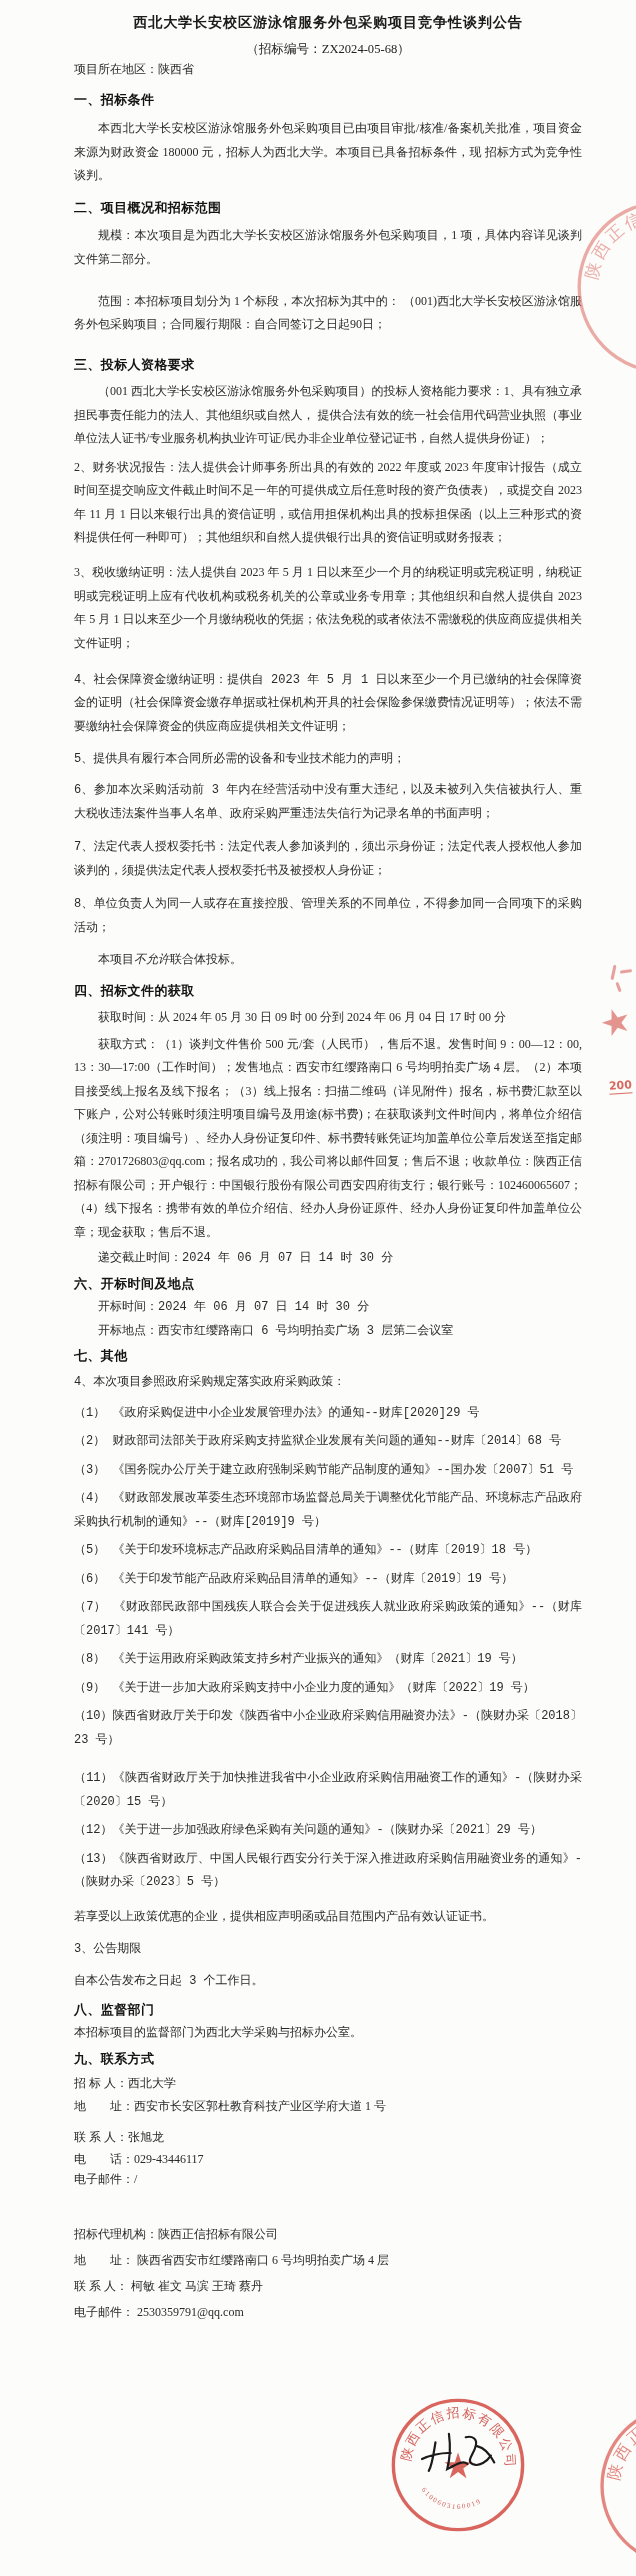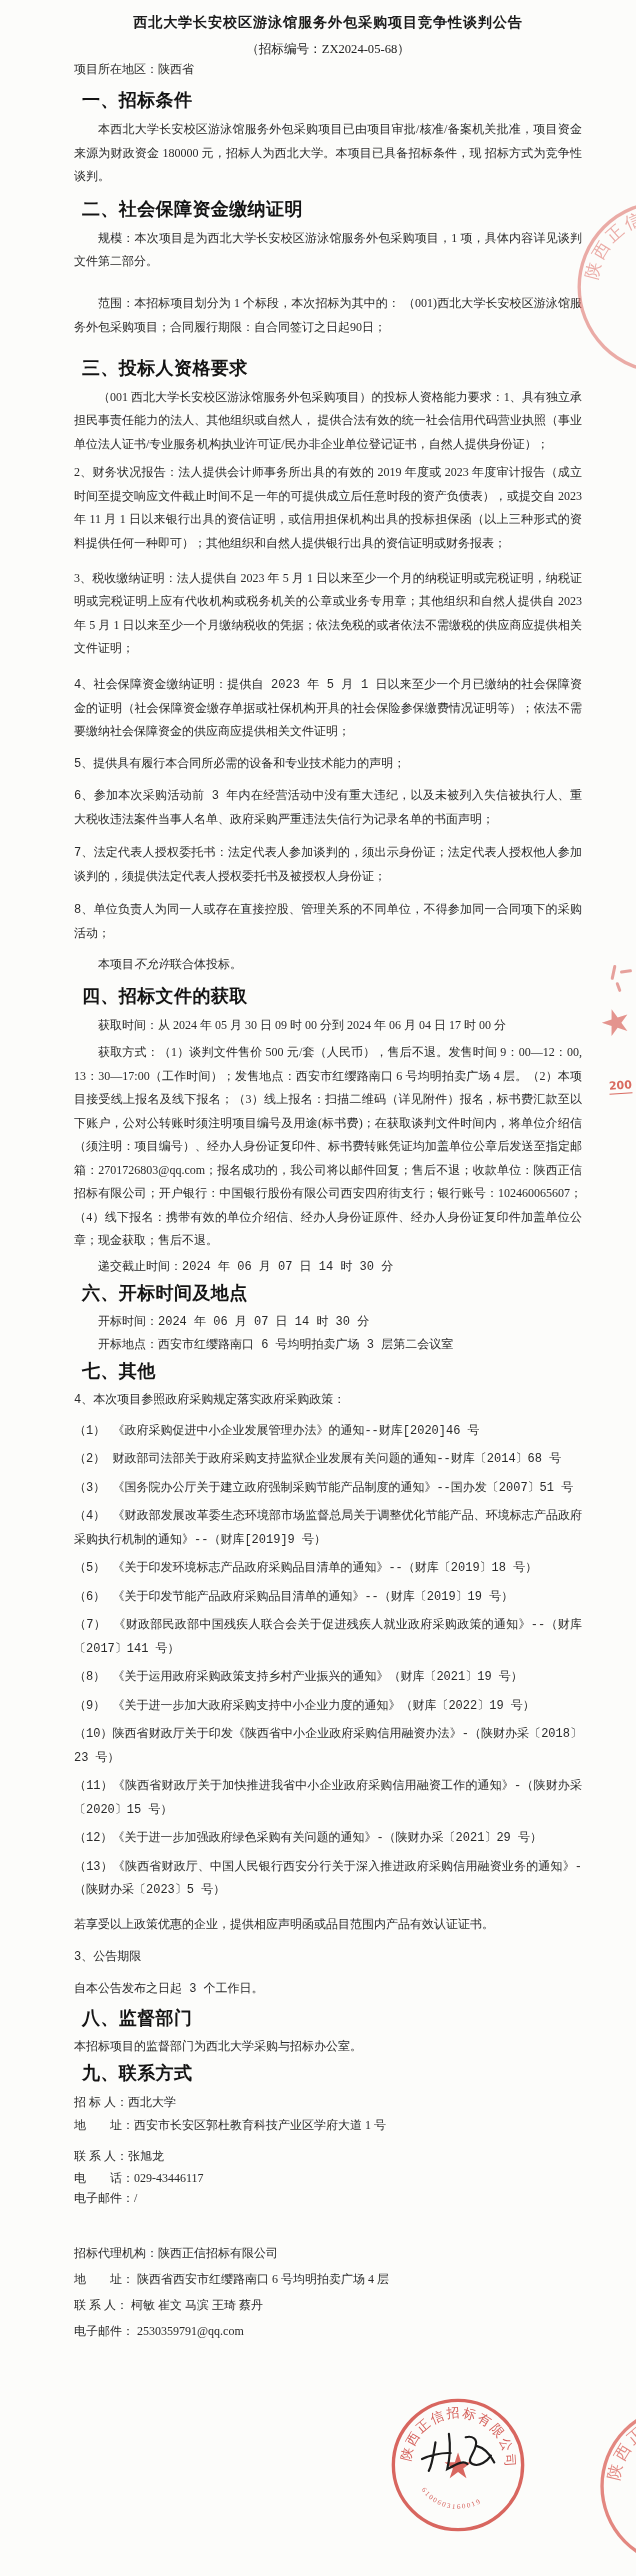--- a/index.html
+++ b/index.html
@@ -5,21 +5,21 @@
   html,body{margin:0;padding:0;background:#ddd;}
   .page{
     position:relative;width:636px;height:2576px;overflow:hidden;
     background:#fcfcfa;color:#2a2a2a;box-sizing:border-box;
     padding:10px 54px 0 74px;
     font-family:"Liberation Serif","DejaVu Serif",serif;
   }
   .title{text-align:center;font-size:14.2px;line-height:20px;font-weight:600;letter-spacing:0.8px;margin:1.7px 0 0;color:#1c1c1c;}
   .subtitle{text-align:center;font-size:12.6px;line-height:18.4px;margin-top:8.4px;color:#222;}
   .region{margin-top:34px;font-size:12px;line-height:18.4px;}
-  .sec{font-size:18px;font-weight:bold;color:#141414;letter-spacing:0.4px;line-height:20px;margin:8px;}
+  .sec{font-size:13px;font-weight:bold;color:#141414;letter-spacing:0.4px;line-height:20px;margin:0;}
   p.b{margin:0;font-size:12px;line-height:23.5px;text-align:justify;}
   .ind{text-indent:2em;}
   .lh26{line-height:22px;font-family:Liberation Mono, monospace;}
   .it{font-style:italic;}
   .contact p.b{line-height:22.6px;text-align:left;}
   .c-ind{margin-left:23.5px;}
   
   .stamp{position:absolute;pointer-events:none;}
   .stamp svg{display:block;}
   .frag-star{position:absolute;left:600px;top:1002px;font-size:35px;color:#e0837c;transform:rotate(-18deg);font-family:"DejaVu Sans",sans-serif;opacity:.85;}
@@ -36,58 +36,58 @@
 <div class="page">
 
   <div class="title">西北大学长安校区游泳馆服务外包采购项目竞争性谈判公告</div>
   <div class="subtitle">（招标编号：ZX2024-05-68）</div>
 
   <p class="b region">项目所在地区：陕西省</p>
 
   <h2 class="sec" style="margin-top:8.4px">一、招标条件</h2>
   <p class="b ind" style="margin-top:6.7px">本西北大学长安校区游泳馆服务外包采购项目已由项目审批/核准/备案机关批准，项目资金来源为财政资金 180000 元，招标人为西北大学。本项目已具备招标条件，现 招标方式为竞争性谈判。</p>
 
-  <h2 class="sec" style="margin-top:10px">二、社会保障资金缴纳证明</h2>
+  <h2 class="sec" style="margin-top:10px">二、项目概况和招标范围</h2>
   <p class="b ind" style="margin-top:6.7px">规模：本次项目是为西北大学长安校区游泳馆服务外包采购项目，1 项，具体内容详见谈判文件第二部分。</p>
   <p class="b ind" style="margin-top:18.4px">范围：本招标项目划分为 1 个标段，本次招标为其中的： （001)西北大学长安校区游泳馆服务外包采购项目；合同履行期限：自合同签订之日起90日；</p>
 
   <h2 class="sec" style="margin-top:18.4px">三、投标人资格要求</h2>
   <p class="b ind" style="margin-top:5px">（001 西北大学长安校区游泳馆服务外包采购项目）的投标人资格能力要求：1、具有独立承担民事责任能力的法人、其他组织或自然人， 提供合法有效的统一社会信用代码营业执照（事业单位法人证书/专业服务机构执业许可证/民办非企业单位登记证书，自然人提供身份证）；</p>
-  <p class="b" style="margin-top:5px">2、财务状况报告：法人提供会计师事务所出具的有效的 2019 年度或 2023 年度审计报告（成立时间至提交响应文件截止时间不足一年的可提供成立后任意时段的资产负债表），或提交自 2023 年 11 月 1 日以来银行出具的资信证明，或信用担保机构出具的投标担保函（以上三种形式的资料提供任何一种即可）；其他组织和自然人提供银行出具的资信证明或财务报表；</p>
+  <p class="b" style="margin-top:5px">2、财务状况报告：法人提供会计师事务所出具的有效的 2022 年度或 2023 年度审计报告（成立时间至提交响应文件截止时间不足一年的可提供成立后任意时段的资产负债表），或提交自 2023 年 11 月 1 日以来银行出具的资信证明，或信用担保机构出具的投标担保函（以上三种形式的资料提供任何一种即可）；其他组织和自然人提供银行出具的资信证明或财务报表；</p>
   <p class="b" style="margin-top:11.7px">3、税收缴纳证明：法人提供自 2023 年 5 月 1 日以来至少一个月的纳税证明或完税证明，纳税证明或完税证明上应有代收机构或税务机关的公章或业务专用章；其他组织和自然人提供自 2023 年 5 月 1 日以来至少一个月缴纳税收的凭据；依法免税的或者依法不需缴税的供应商应提供相关文件证明；</p>
   <p class="b lh26" style="margin-top:13.4px">4、社会保障资金缴纳证明：提供自 2023 年 5 月 1 日以来至少一个月已缴纳的社会保障资金的证明（社会保障资金缴存单据或社保机构开具的社会保险参保缴费情况证明等）；依法不需要缴纳社会保障资金的供应商应提供相关文件证明；</p>
   <p class="b lh26" style="margin-top:8.4px">5、提供具有履行本合同所必需的设备和专业技术能力的声明；</p>
   <p class="b lh26" style="margin-top:8.4px">6、参加本次采购活动前 3 年内在经营活动中没有重大违纪，以及未被列入失信被执行人、重大税收违法案件当事人名单、政府采购严重违法失信行为记录名单的书面声明；</p>
   <p class="b lh26" style="margin-top:10px">7、法定代表人授权委托书：法定代表人参加谈判的，须出示身份证；法定代表人授权他人参加谈判的，须提供法定代表人授权委托书及被授权人身份证；</p>
   <p class="b lh26" style="margin-top:10px">8、单位负责人为同一人或存在直接控股、管理关系的不同单位，不得参加同一合同项下的采购活动；</p>
   <p class="b lh26 ind" style="margin-top:8.4px"><span>本项目</span><span class="it">不允许</span><span>联合体投标。</span></p>
 
   <h2 class="sec" style="margin-top:8.4px">四、招标文件的获取</h2>
   <p class="b ind" style="margin-top:5px">获取时间：从 2024 年 05 月 30 日 09 时 00 分到 2024 年 06 月 04 日  17 时 00 分</p>
   <p class="b ind" style="margin-top:3.4px">获取方式：（1）谈判文件售价 500 元/套（人民币），售后不退。发售时间 9：00—12：00, 13：30—17:00（工作时间）；发售地点：西安市红缨路南口 6 号均明拍卖广场 4 层。（2）本项目接受线上报名及线下报名；（3）线上报名：扫描二维码（详见附件）报名，标书费汇款至以下账户，公对公转账时须注明项目编号及用途(标书费)；在获取谈判文件时间内，将单位介绍信（须注明：项目编号）、经办人身份证复印件、标书费转账凭证均加盖单位公章后发送至指定邮箱：2701726803@qq.com；报名成功的，我公司将以邮件回复；售后不退；收款单位：陕西正信招标有限公司；开户银行：中国银行股份有限公司西安四府街支行；银行账号：102460065607；（4）线下报名：携带有效的单位介绍信、经办人身份证原件、经办人身份证复印件加盖单位公章；现金获取；售后不退。</p>
 
   <p class="b lh26 ind" style="margin-top:3.4px">递交截止时间：2024 年 06 月 07 日  14 时 30 分</p>
 
   <h2 class="sec" style="margin-top:3.4px">六、开标时间及地点</h2>
   <p class="b lh26 ind" style="margin-top:1.7px">开标时间：2024 年 06 月 07 日  14 时 30 分</p>
   <p class="b lh26 ind">开标地点：西安市红缨路南口 6 号均明拍卖广场 3 层第二会议室</p>
 
   <h2 class="sec" style="margin-top:3.4px">七、其他</h2>
   <p class="b lh26" style="margin-top:5px">4、本次项目参照政府采购规定落实政府采购政策：</p>
-  <p class="b lh26" style="margin-top:6.7px">（1） 《政府采购促进中小企业发展管理办法》的通知--财库[2020]46 号</p>
+  <p class="b lh26" style="margin-top:6.7px">（1） 《政府采购促进中小企业发展管理办法》的通知--财库[2020]29 号</p>
   <p class="b lh26" style="margin-top:5px">（2） 财政部司法部关于政府采购支持监狱企业发展有关问题的通知--财库〔2014〕68 号</p>
   <p class="b lh26" style="margin-top:5px">（3） 《国务院办公厅关于建立政府强制采购节能产品制度的通知》--国办发〔2007〕51 号</p>
   <p class="b lh26" style="margin-top:5px">（4） 《财政部发展改革委生态环境部市场监督总局关于调整优化节能产品、环境标志产品政府采购执行机制的通知》--（财库[2019]9 号）</p>
   <p class="b lh26" style="margin-top:5px">（5） 《关于印发环境标志产品政府采购品目清单的通知》--（财库〔2019〕18 号）</p>
   <p class="b lh26" style="margin-top:5px">（6） 《关于印发节能产品政府采购品目清单的通知》--（财库〔2019〕19 号）</p>
   <p class="b lh26" style="margin-top:5px">（7） 《财政部民政部中国残疾人联合会关于促进残疾人就业政府采购政策的通知》--（财库〔2017〕141 号）</p>
   <p class="b lh26" style="margin-top:5px">（8） 《关于运用政府采购政策支持乡村产业振兴的通知》（财库〔2021〕19 号）</p>
   <p class="b lh26" style="margin-top:5px">（9） 《关于进一步加大政府采购支持中小企业力度的通知》（财库〔2022〕19 号）</p>
   <p class="b lh26" style="margin-top:5px">（10）陕西省财政厅关于印发《陕西省中小企业政府采购信用融资办法》-（陕财办采〔2018〕23 号）</p>
-  <p class="b lh26" style="margin-top:5px">（11）《陕西省财政厅关于加快推进我省中小企业政府采购信用融资工作的通知》-（陕财办采〔2020〕15 号）</p>
+  <p class="b lh26" style="margin-top:15px">（11）《陕西省财政厅关于加快推进我省中小企业政府采购信用融资工作的通知》-（陕财办采〔2020〕15 号）</p>
   <p class="b lh26" style="margin-top:5px">（12）《关于进一步加强政府绿色采购有关问题的通知》-（陕财办采〔2021〕29 号）</p>
   <p class="b lh26" style="margin-top:5px">（13）《陕西省财政厅、中国人民银行西安分行关于深入推进政府采购信用融资业务的通知》-（陕财办采〔2023〕5 号）</p>
   <p class="b lh26" style="margin-top:11.7px">若享受以上政策优惠的企业，提供相应声明函或品目范围内产品有效认证证书。</p>
   <p class="b lh26" style="margin-top:8.4px">3、公告期限</p>
   <p class="b lh26" style="margin-top:8.4px">自本公告发布之日起 3 个工作日。</p>
 
   <h2 class="sec" style="margin-top:6.7px">八、监督部门</h2>
   <p class="b lh26 c-ind" style="margin-top:1.7px">本招标项目的监督部门为西北大学采购与招标办公室。</p>
 
   <h2 class="sec" style="margin-top:3.4px">九、联系方式</h2>

